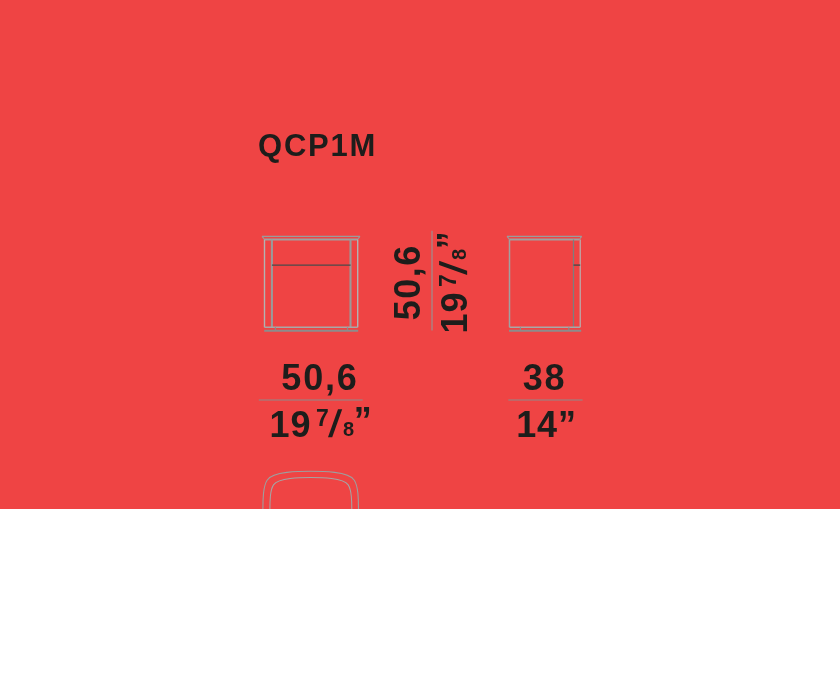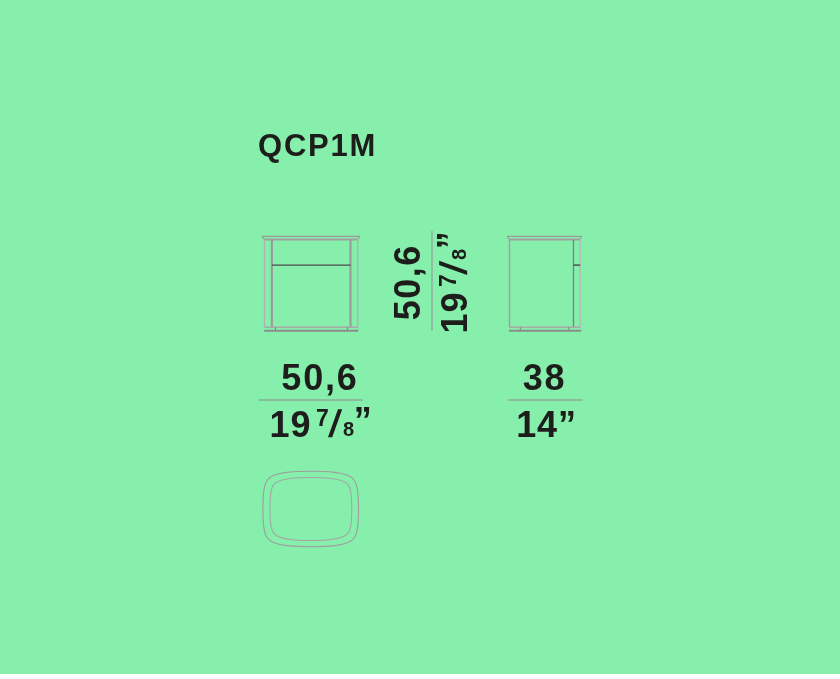--- a/index.html
+++ b/index.html
@@ -1,16 +1,16 @@
 <!DOCTYPE html>
 <html><head>
 <meta charset="utf-8">
 <style>
   html,body{margin:0;padding:0;background:#ffffff;}
-  .page{position:relative;width:840px;height:674px;background:#86efac;overflow:hidden;
+  .page{position:relative;width:840px;height:509px;background:#ef4444;overflow:hidden;
         font-family:"Liberation Sans", sans-serif;}
   svg text{font-family:"Liberation Sans", sans-serif;font-weight:bold;fill:#1d1d1b;}
 </style>
 </head>
 <body>
 <div class="page">
 <svg width="840" height="679" viewBox="0 0 840 679" xmlns="http://www.w3.org/2000/svg">
 
   <text x="258" y="155.7" font-size="31" letter-spacing="1.8">QCP1M</text>
 

